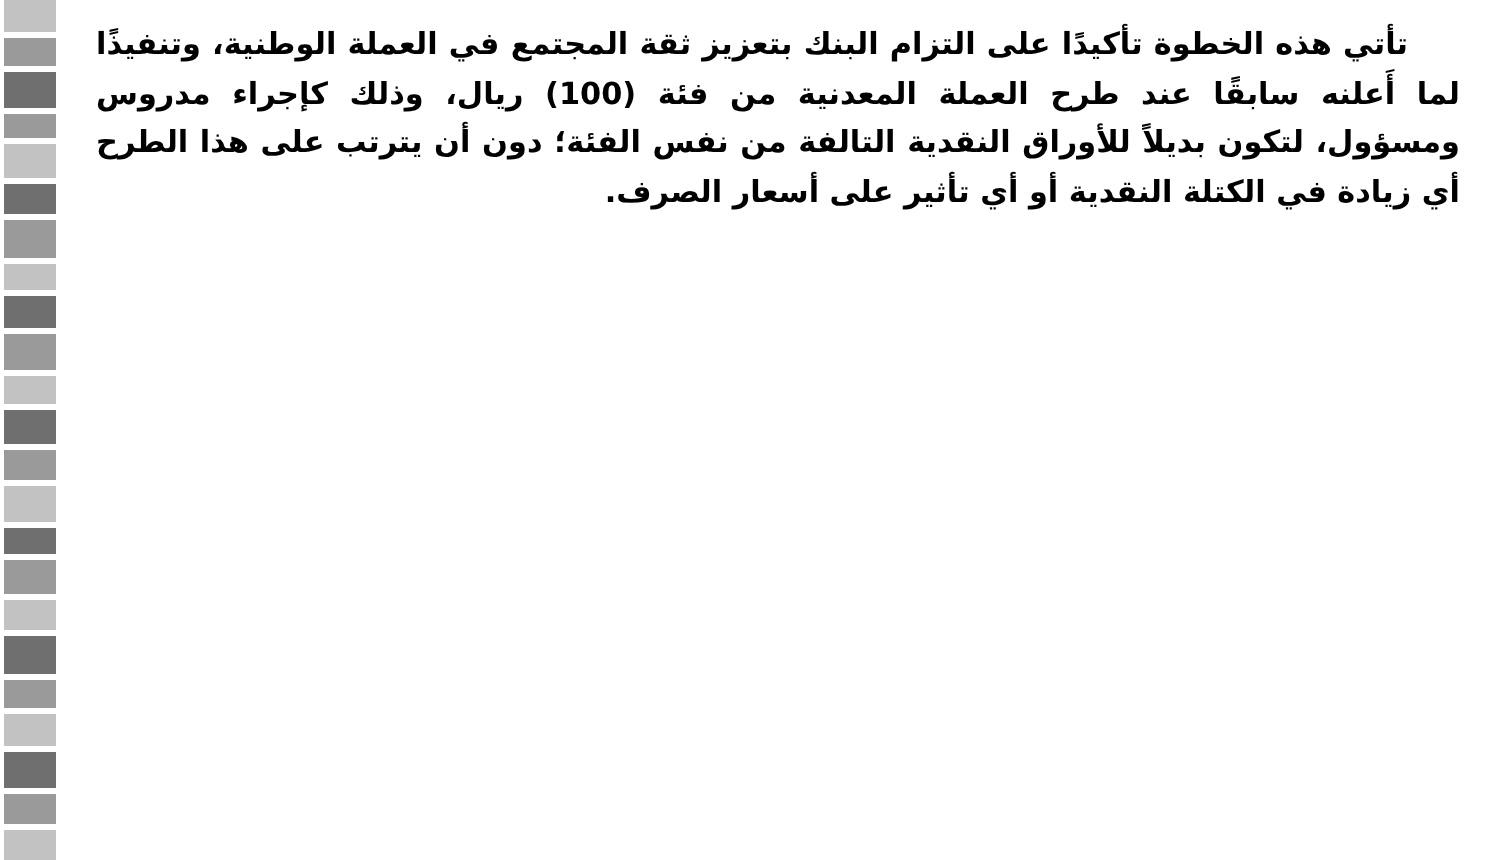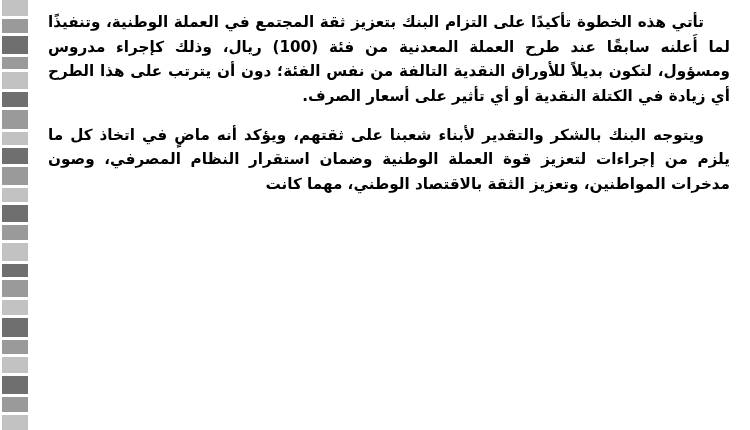--- a/index.html
+++ b/index.html
@@ -92,16 +92,15 @@
     <div class="blk dark" style="top:318px;height:19px;"></div>
     <div class="blk" style="top:340px;height:14px;"></div>
     <div class="blk light" style="top:357px;height:16px;"></div>
     <div class="blk dark" style="top:376px;height:18px;"></div>
     <div class="blk" style="top:397px;height:15px;"></div>
     <div class="blk light" style="top:415px;height:15px;"></div>
   </div>
 
   <div id="doc-body">
     <p class="para">تأتي هذه الخطوة تأكيدًا على التزام البنك بتعزيز ثقة المجتمع في العملة الوطنية، وتنفيذًا لما أَعلنه سابقًا عند طرح العملة المعدنية من فئة (100) ريال، وذلك كإجراء مدروس ومسؤول، لتكون بديلاً للأوراق النقدية التالفة من نفس الفئة؛ دون أن يترتب على هذا الطرح أي زيادة في الكتلة النقدية أو أي تأثير على أسعار الصرف.</p>
-    <p class="para last">ويتوجه البنك بالشكر والتقدير لأبناء شعبنا على ثقتهم، ويؤكد أنه ماضٍ في اتخاذ كل ما يلزم من إجراءات لتعزيز قوة العملة الوطنية وضمان استقرار النظام المصرفي، وصون مدخرات المواطنين، وتعزيز الثقة بالاقتصاد الوطني، مهما كانت</p>
   </div>
 
 </div>
 
 </body></html>

